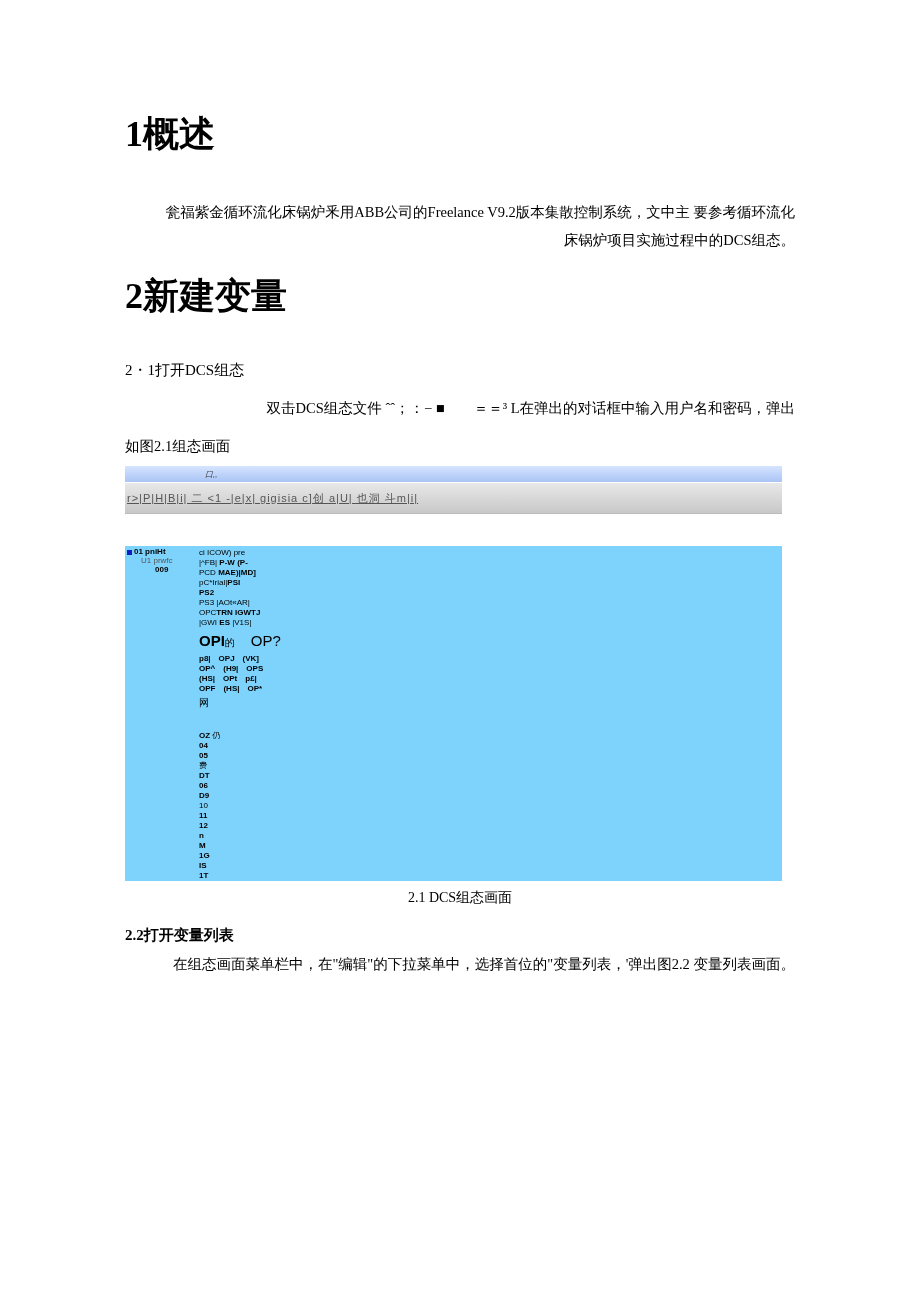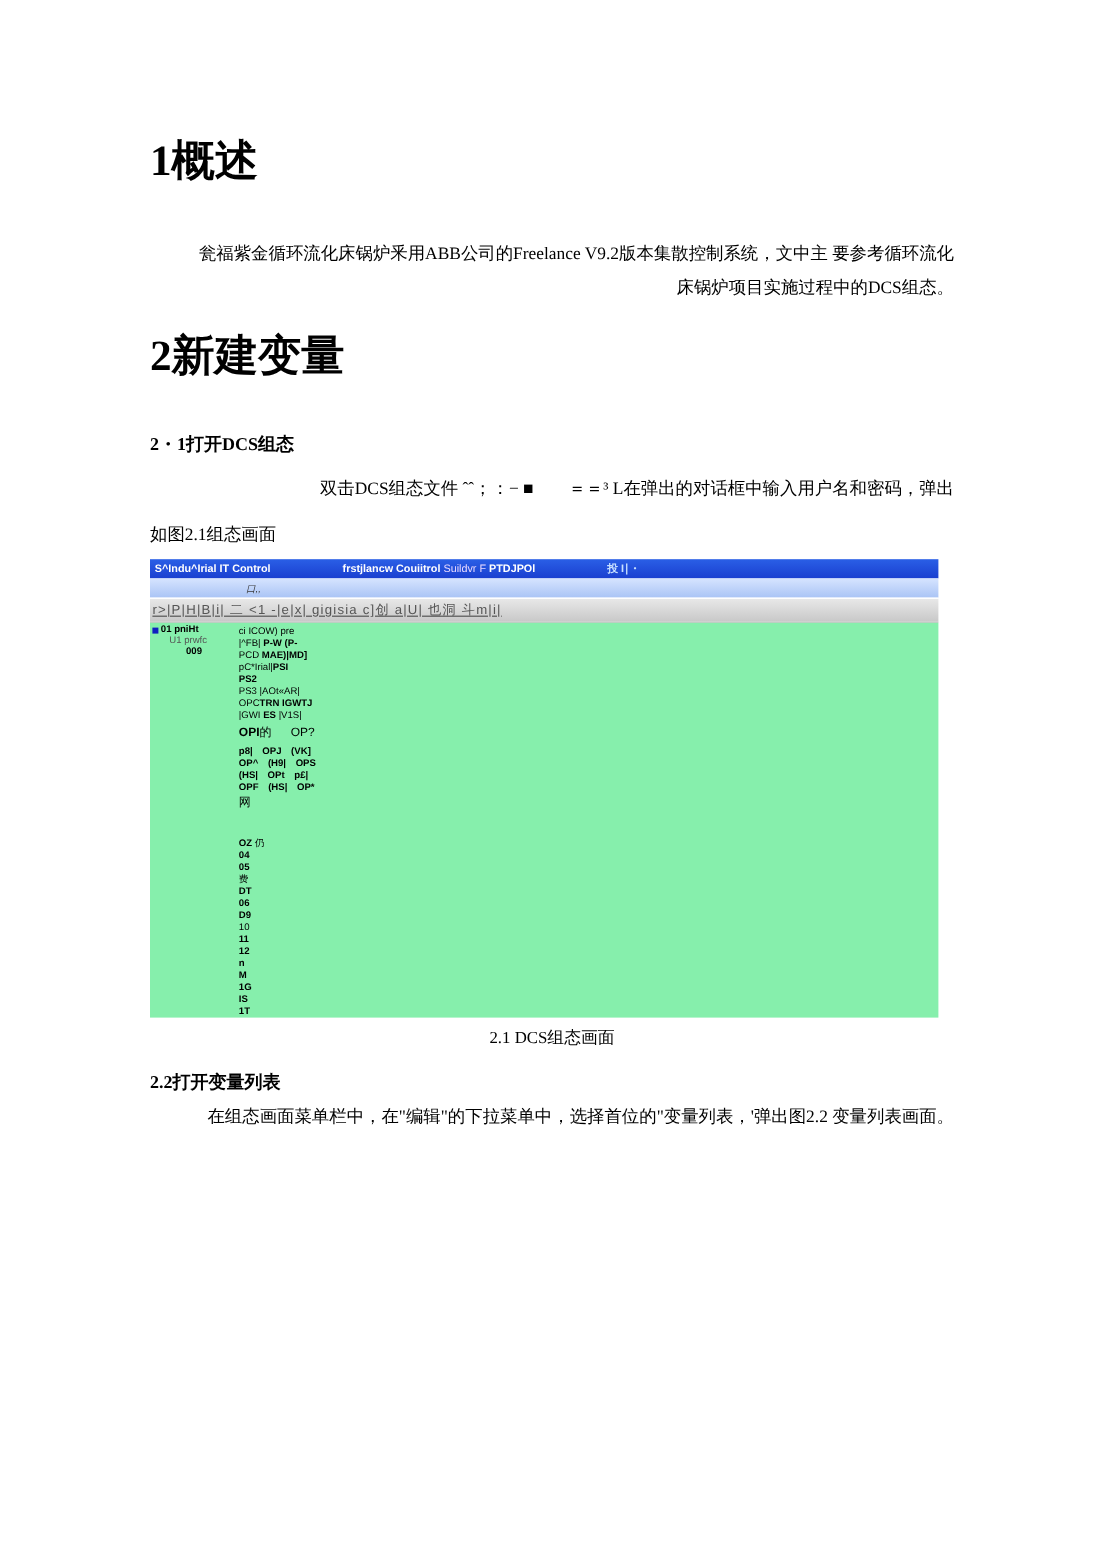--- a/index.html
+++ b/index.html
@@ -18,21 +18,21 @@
     }
     .para {
       font-size: 14.5px;
       line-height: 1.9;
       text-indent: 2em;
       margin-bottom: 18px;
       text-align: right;
     }
     .h2 {
       font-size: 15px;
-      font-weight: bold;
+      font-weight: normal;
       margin-bottom: 15px;
     }
     .h2b {
       font-size: 15px;
       font-weight: bold;
       margin-top: 19px;
       margin-bottom: 6px;
     }
     .fig-caption {
       font-size: 14px;
@@ -67,37 +67,38 @@
     .menubar {
       height: 16px;
       background: linear-gradient(#d6e4ff, #aac4f5);
       padding-left: 80px;
       font-size: 8px;
       color: #3a3a3a;
       display: flex;
       align-items: center;
     }
     .toolbar {
-      height: 21px;
+      height: 32px;
       background: linear-gradient(#e8e8e8, #c8c8c8);
       color: #555;
       font-size: 11px;
       padding-left: 2px;
       display: flex;
       align-items: center;
       letter-spacing: 1px;
       border-top: 1px solid #fff;
       border-bottom: 1px solid #bbb;
     }
     .toolbar u { text-decoration: underline; }
     .workspace {
-      background: #86efac;
+      background: #7dd3fc;
       min-height: 326px;
       display: flex;
       align-items: flex-start;
+      margin-top: 32px;
     }
     .tree {
       width: 70px;
       font-size: 8px;
       color: #000;
       padding-top: 2px;
       padding-left: 2px;
       line-height: 1.1;
     }
     .tree .n0 { }
@@ -106,21 +107,21 @@
     .tree .n2 { padding-left: 28px; font-weight:bold; }
     .detail {
       padding-top: 2px;
       padding-left: 4px;
       font-size: 8px;
       color: #000;
       line-height: 1.25;
     }
     .detail .b { font-weight: bold; }
     .detail .row { white-space: nowrap; }
-    .detail .opi { font-size: 10px; text-align: right; }
+    .detail .opi { font-size: 15px; text-align: right; }
     .detail .cj { font-family: "SimSun"; font-size:10px; }
     .detail .blk2 { margin-top: 4px; }
     .detail .blk3 { margin-top: 22px; }
     .detail .li { display:block; }
   </style>
 </head>
 <body>
 
 <h1 class="h1">1概述</h1>
 
@@ -128,27 +129,20 @@
 
 <h1 class="h1">2新建变量</h1>
 
 <h2 class="h2">2・1打开DCS组态</h2>
 
 <p class="para" style="margin-bottom:10px">双击DCS组态文件 ˆˆ；：− ■　　＝＝³ L在弹出的对话框中输入用户名和密码，弹出</p>
 <p style="font-size:14.5px;line-height:1.9;margin-bottom:4px">如图2.1组态画面</p>
 
 <div class="app-window">
 
-  <div class="titlebar">
-    <span>S^Indu^Irial IT Control</span>
-    <span class="seg2">
-      <b>frstjlancw Couiitrol</b><span> Suildvr F </span><b>PTDJPOl</b>
-    </span>
-    <span class="seg3">投 I∣・</span>
-  </div>
 
   <div class="menubar">
     <span style="font-style:italic">口,,</span>
   </div>
 
   <div class="toolbar">
     <u>r&gt;|P|H|B|i|  二 &lt;1 -|e|x| gigisia c]创 a|U| 也洞 斗m|i|</u>
   </div>
 
   <div class="workspace">

